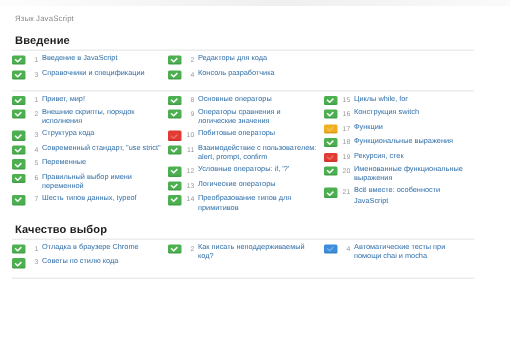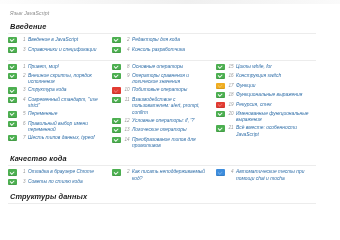--- a/index.html
+++ b/index.html
@@ -8,21 +8,20 @@
     width:340px;height:213px;overflow:hidden;
     background:#ffffff;
     font-family:"Liberation Sans","DejaVu Sans",sans-serif;
     color:#2b2b2b;
     -webkit-font-smoothing:antialiased;
   }
   .page{
     width:324px;height:213px;box-sizing:border-box;
     padding:5px 8px 0 8px;position:relative;
     background:#fff;
-    font-style:italic;
   }
   
   .top-strip{
     position:absolute;left:0;top:0;width:340px;height:4px;
     background:linear-gradient(90deg,#fdfdfd 0%,#f4f4f4 35%,#efefef 55%,#fafafa 100%);
   }
   .breadcrumb{
     font-size:5.2px;line-height:8px;color:#8a8a8a;
     letter-spacing:.1px;margin:4px 0 0 2px;
   }
@@ -276,21 +275,21 @@
               <div class="badge done">
                 <span class="tick"></span>
               </div>
               <div class="num">21</div>
               <a class="label">Всё вместе: особенности JavaScript</a>
             </div>
           </div>
         </div>
       </div>
       <div class="section">
-        <div class="section-title">Качество кода</div>
+        <div class="section-title">Качество выбор</div>
         <div class="rule"></div>
         <div class="grid">
           <div class="col">
             <div class="item">
               <div class="badge done">
                 <span class="tick"></span>
               </div>
               <div class="num">1</div>
               <a class="label">Отладка в браузере Chrome</a>
             </div>
@@ -316,21 +315,20 @@
               <div class="badge todo">
                 <span class="tick"></span>
               </div>
               <div class="num">4</div>
               <a class="label">Автоматические тесты при помощи chai и mocha</a>
             </div>
           </div>
         </div>
       </div>
       <div class="section">
-        <div class="section-title">Структуры данных</div>
         <div class="rule"></div>
         <div class="grid">
           <div class="col"></div>
           <div class="col"></div>
           <div class="col"></div>
         </div>
       </div>
     </div>
 </div>
 

